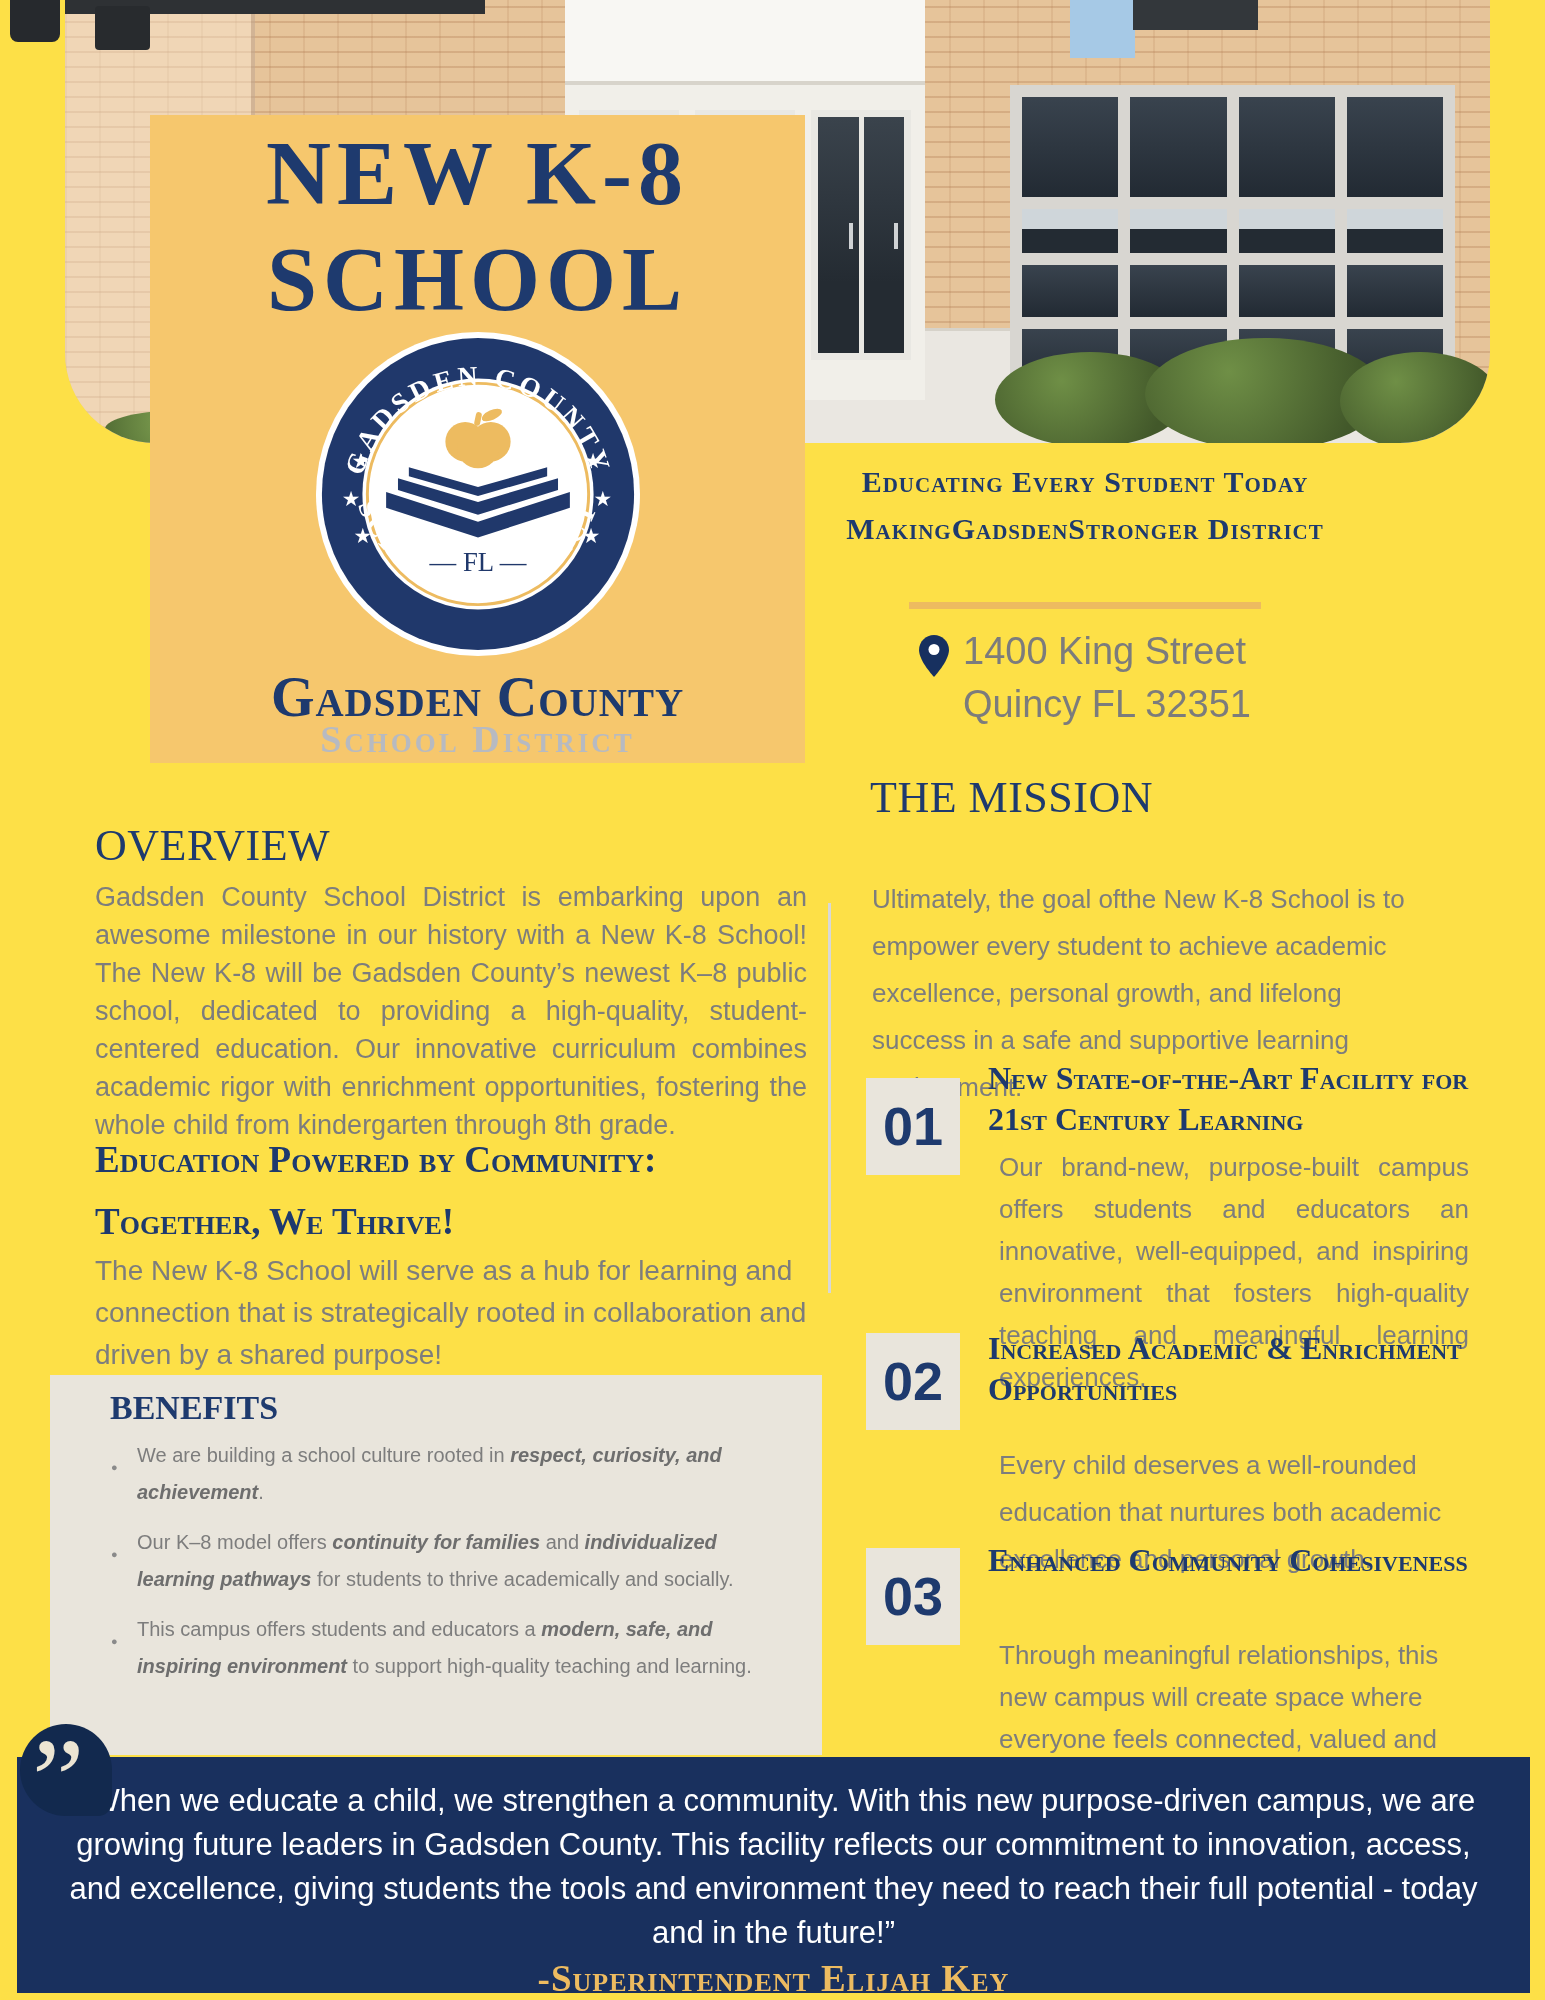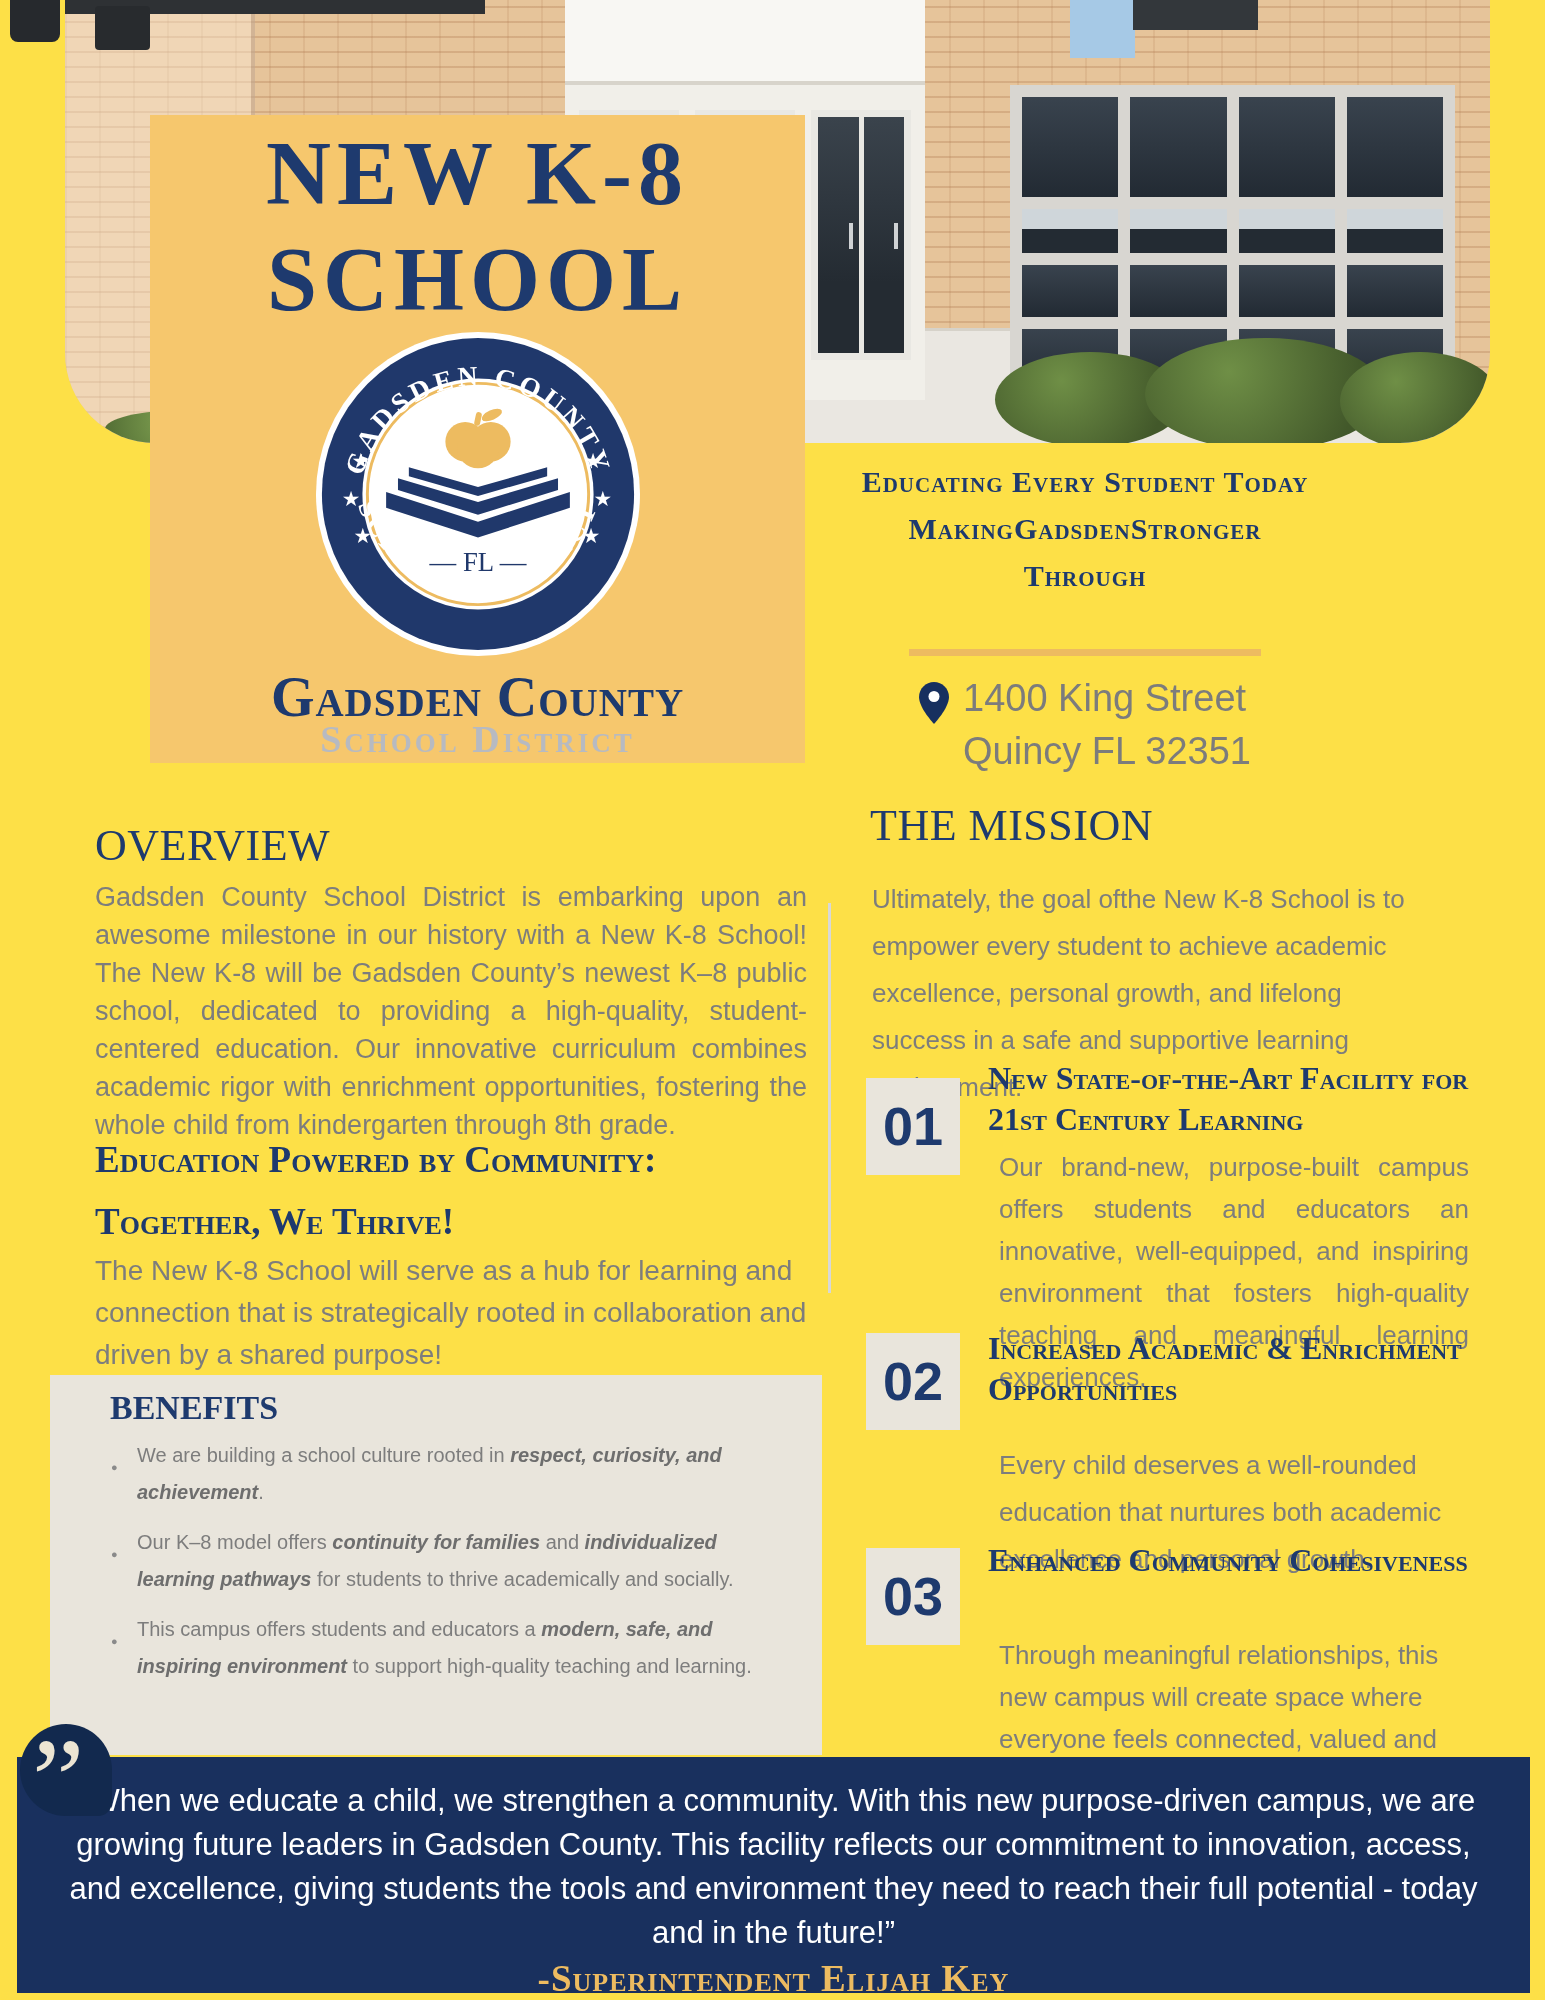--- a/index.html
+++ b/index.html
@@ -81,21 +81,21 @@
   .benefits-box { position:absolute; left:50px; top:1375px; width:772px; height:380px; background:#e9e5dc; }
   .benefits-h { position:absolute; left:60px; top:14px; font-family:"Liberation Serif", serif;
     font-weight:bold; font-size:34px; color:#1e3a6e; }
   .benefits-list { position:absolute; left:87px; top:62px; width:660px; list-style:none; }
   .benefits-list li { position:relative; font-size:20px; line-height:37px; color:#7d7d7d; margin-bottom:13px; padding-left:0; }
   .benefits-list li::before { content:"●"; position:absolute; left:-26px; top:12px; font-size:11px; color:#8a8a8a; }
   .benefits-list .em { font-weight:bold; font-style:italic; color:#6e6e6e; }
 
   
   .col-divider { position:absolute; left:828px; top:903px; width:3px; height:390px; background:#d8d8d8; }
-  .mission-h { left:870px; top:800px; }
+  .mission-h { left:870px; top:772px; }
   .mission-p { left:872px; top:876px; width:560px; font-size:26px; line-height:47px; }
   .num-box { position:absolute; left:866px; width:94px; height:97px; background:#e9e5dc;
     font-family:Liberation Sans, sans-serif; font-weight:bold; font-size:54px; color:#1e3a6e;
     text-align:center; line-height:97px; }
   .nb1 { top:1078px; } .nb2 { top:1333px; } .nb3 { top:1548px; }
   .pillar-h { position:absolute; left:988px; width:486px; font-family:"Liberation Serif", serif;
     font-variant:small-caps; font-weight:bold; font-size:32px; line-height:41px; color:#1e3a6e; }
   .ph1 { top:1058px; } .ph2 { top:1328px; } .ph3 { top:1540px; }
   .pillar-p { position:absolute; left:999px; color:#7d7d7d; font-size:26px; }
   .pp1 { top:1146px; width:470px; line-height:42px; text-align:justify; }
@@ -208,21 +208,21 @@
       </g>
       <text x="165" y="243" text-anchor="middle" font-family="Liberation Serif, serif" font-size="27" fill="#20386b">— FL —</text>
     </svg>
 
     <div class="org-line1">Gadsden County</div>
     <div class="org-line2">School District</div>
   </div>
 
   <div class="right-header">
     <div class="tagline">Educating Every Student Today</div>
-    <div class="tagline">MakingGadsdenStronger Through</div>
+    <div class="tagline">MakingGadsdenStronger District</div>
     <div class="gold-divider"></div>
     <div class="address-row">
       <svg class="pin" width="30" height="42" viewBox="0 0 30 42">
         <path d="M15 0 C6.7 0 0 6.7 0 15 C0 26 15 42 15 42 C15 42 30 26 30 15 C30 6.7 23.3 0 15 0 Z" fill="#17305f"></path>
         <circle cx="15" cy="14.5" r="5.5" fill="#ffffff"></circle>
       </svg>
       <div class="address-text">
         <div>1400 King Street</div>
         <div>Quincy FL 32351</div>
       </div>

